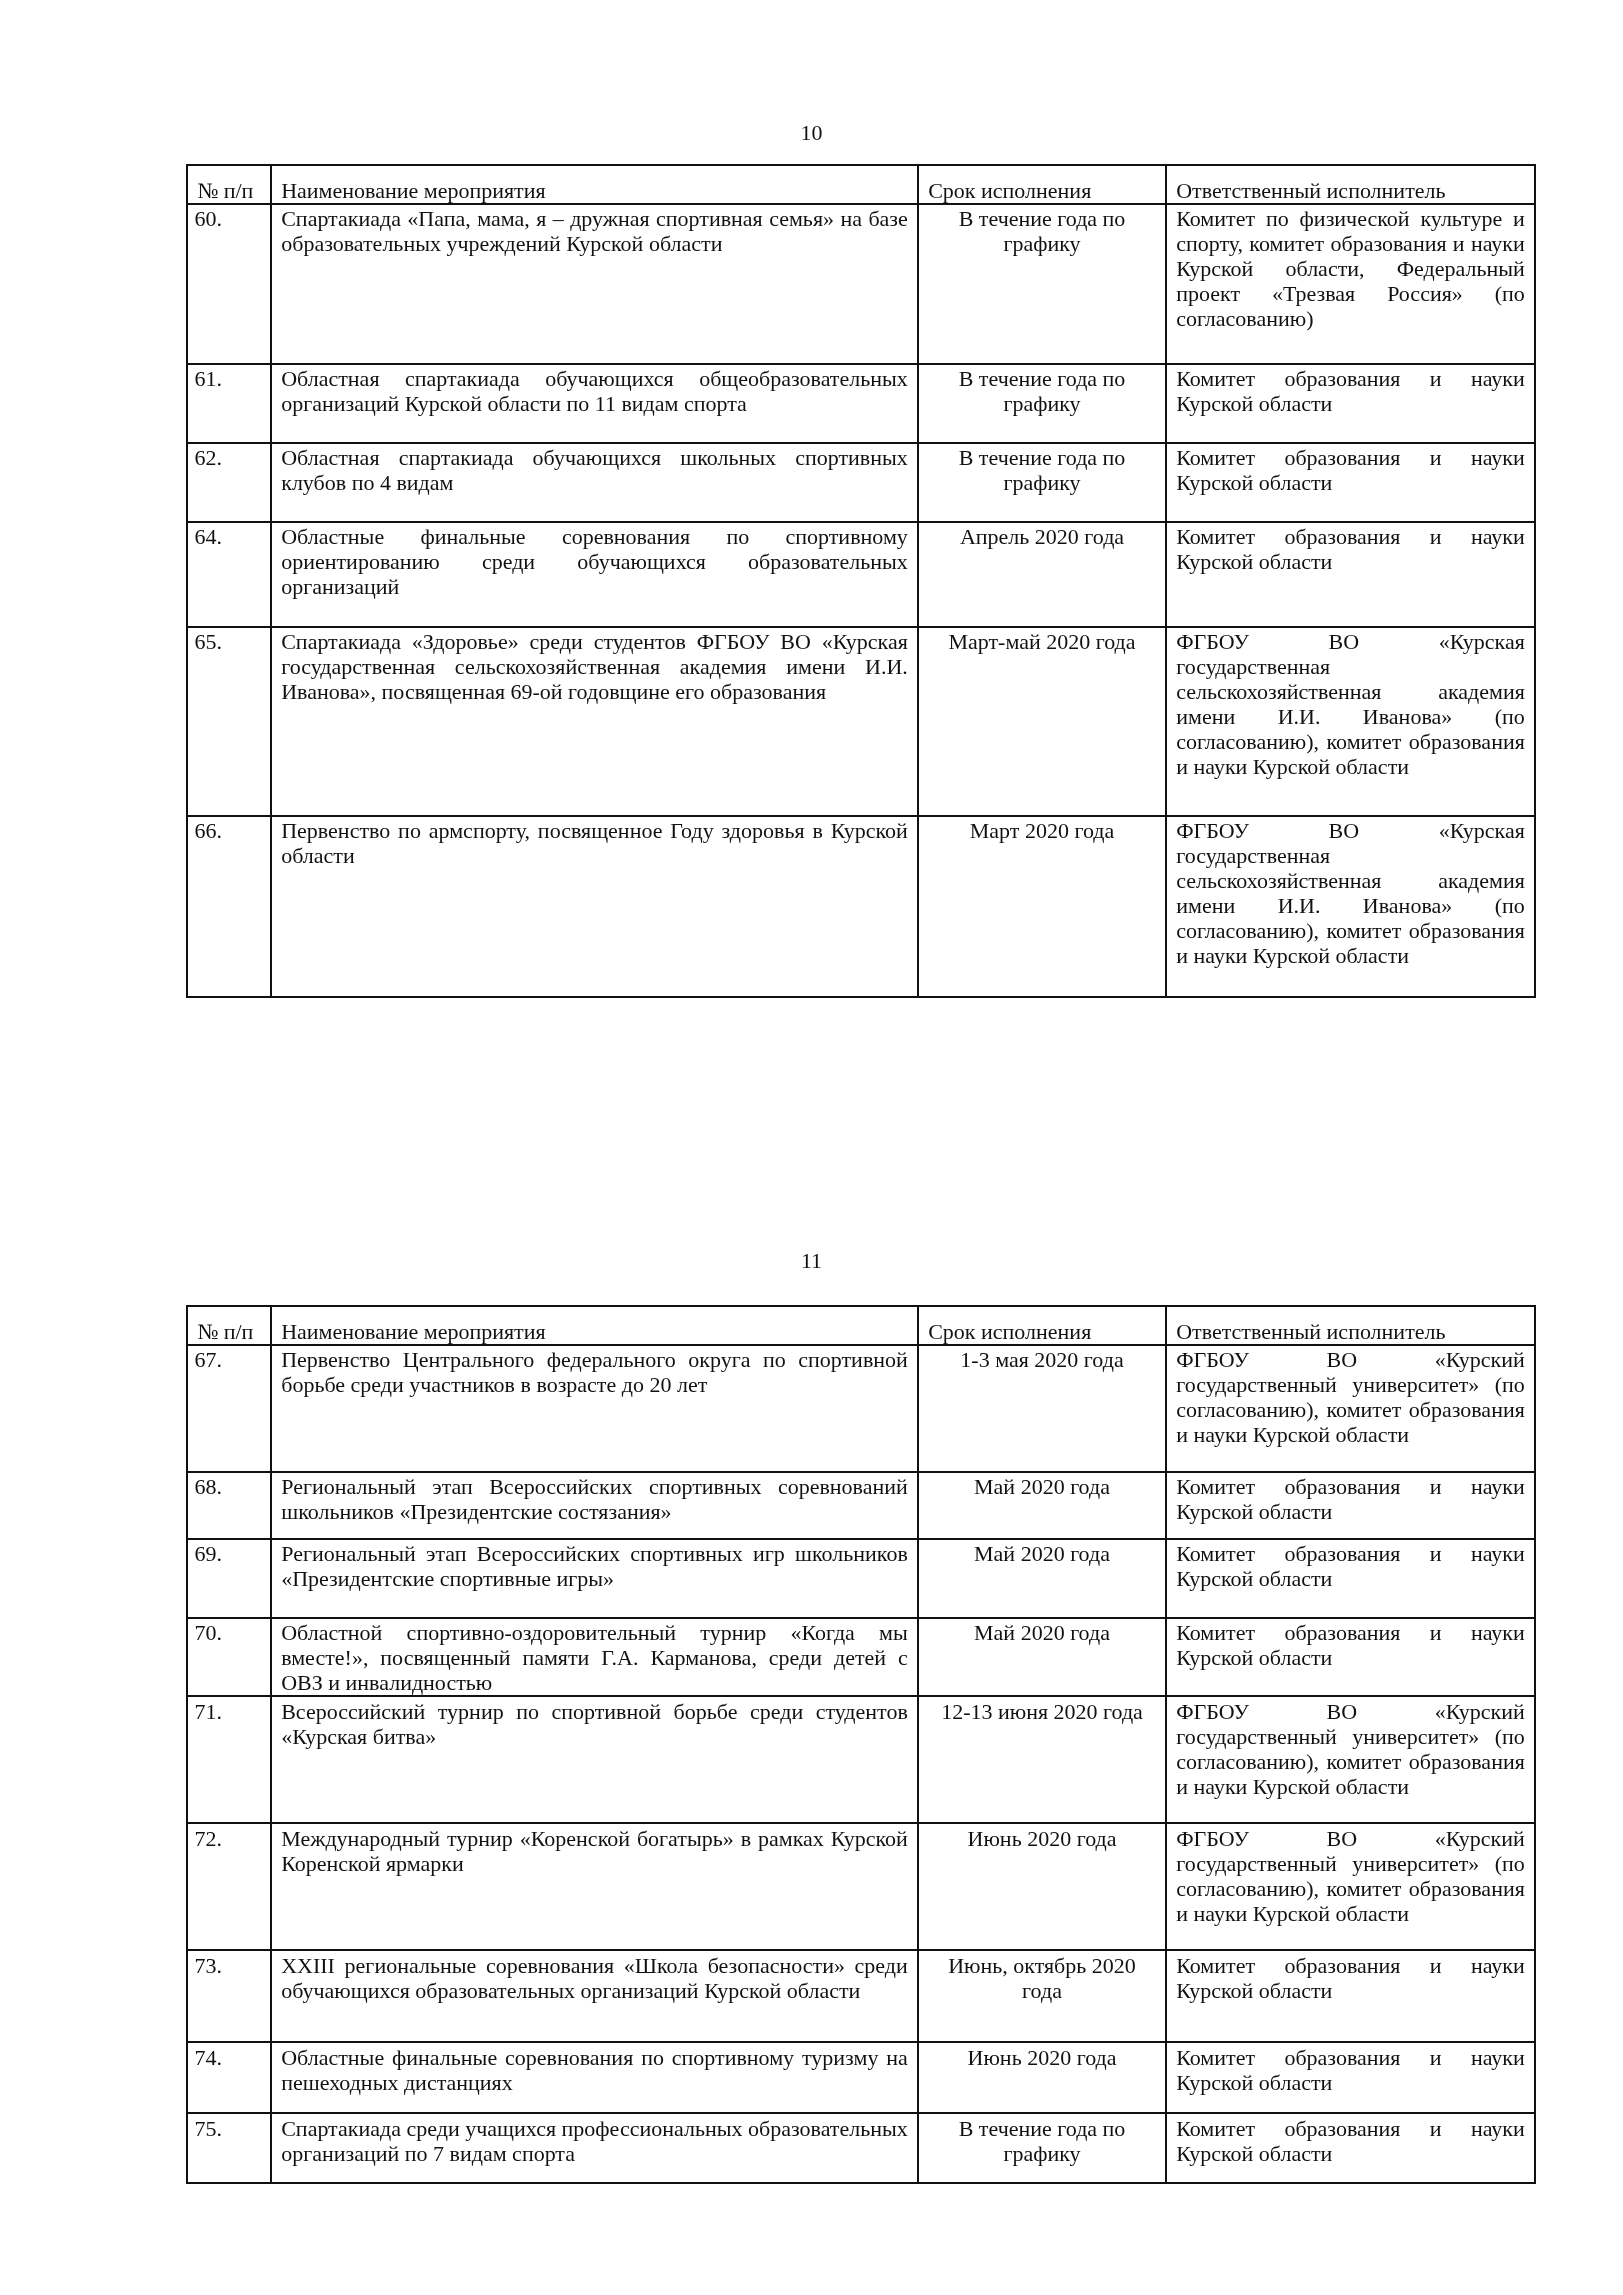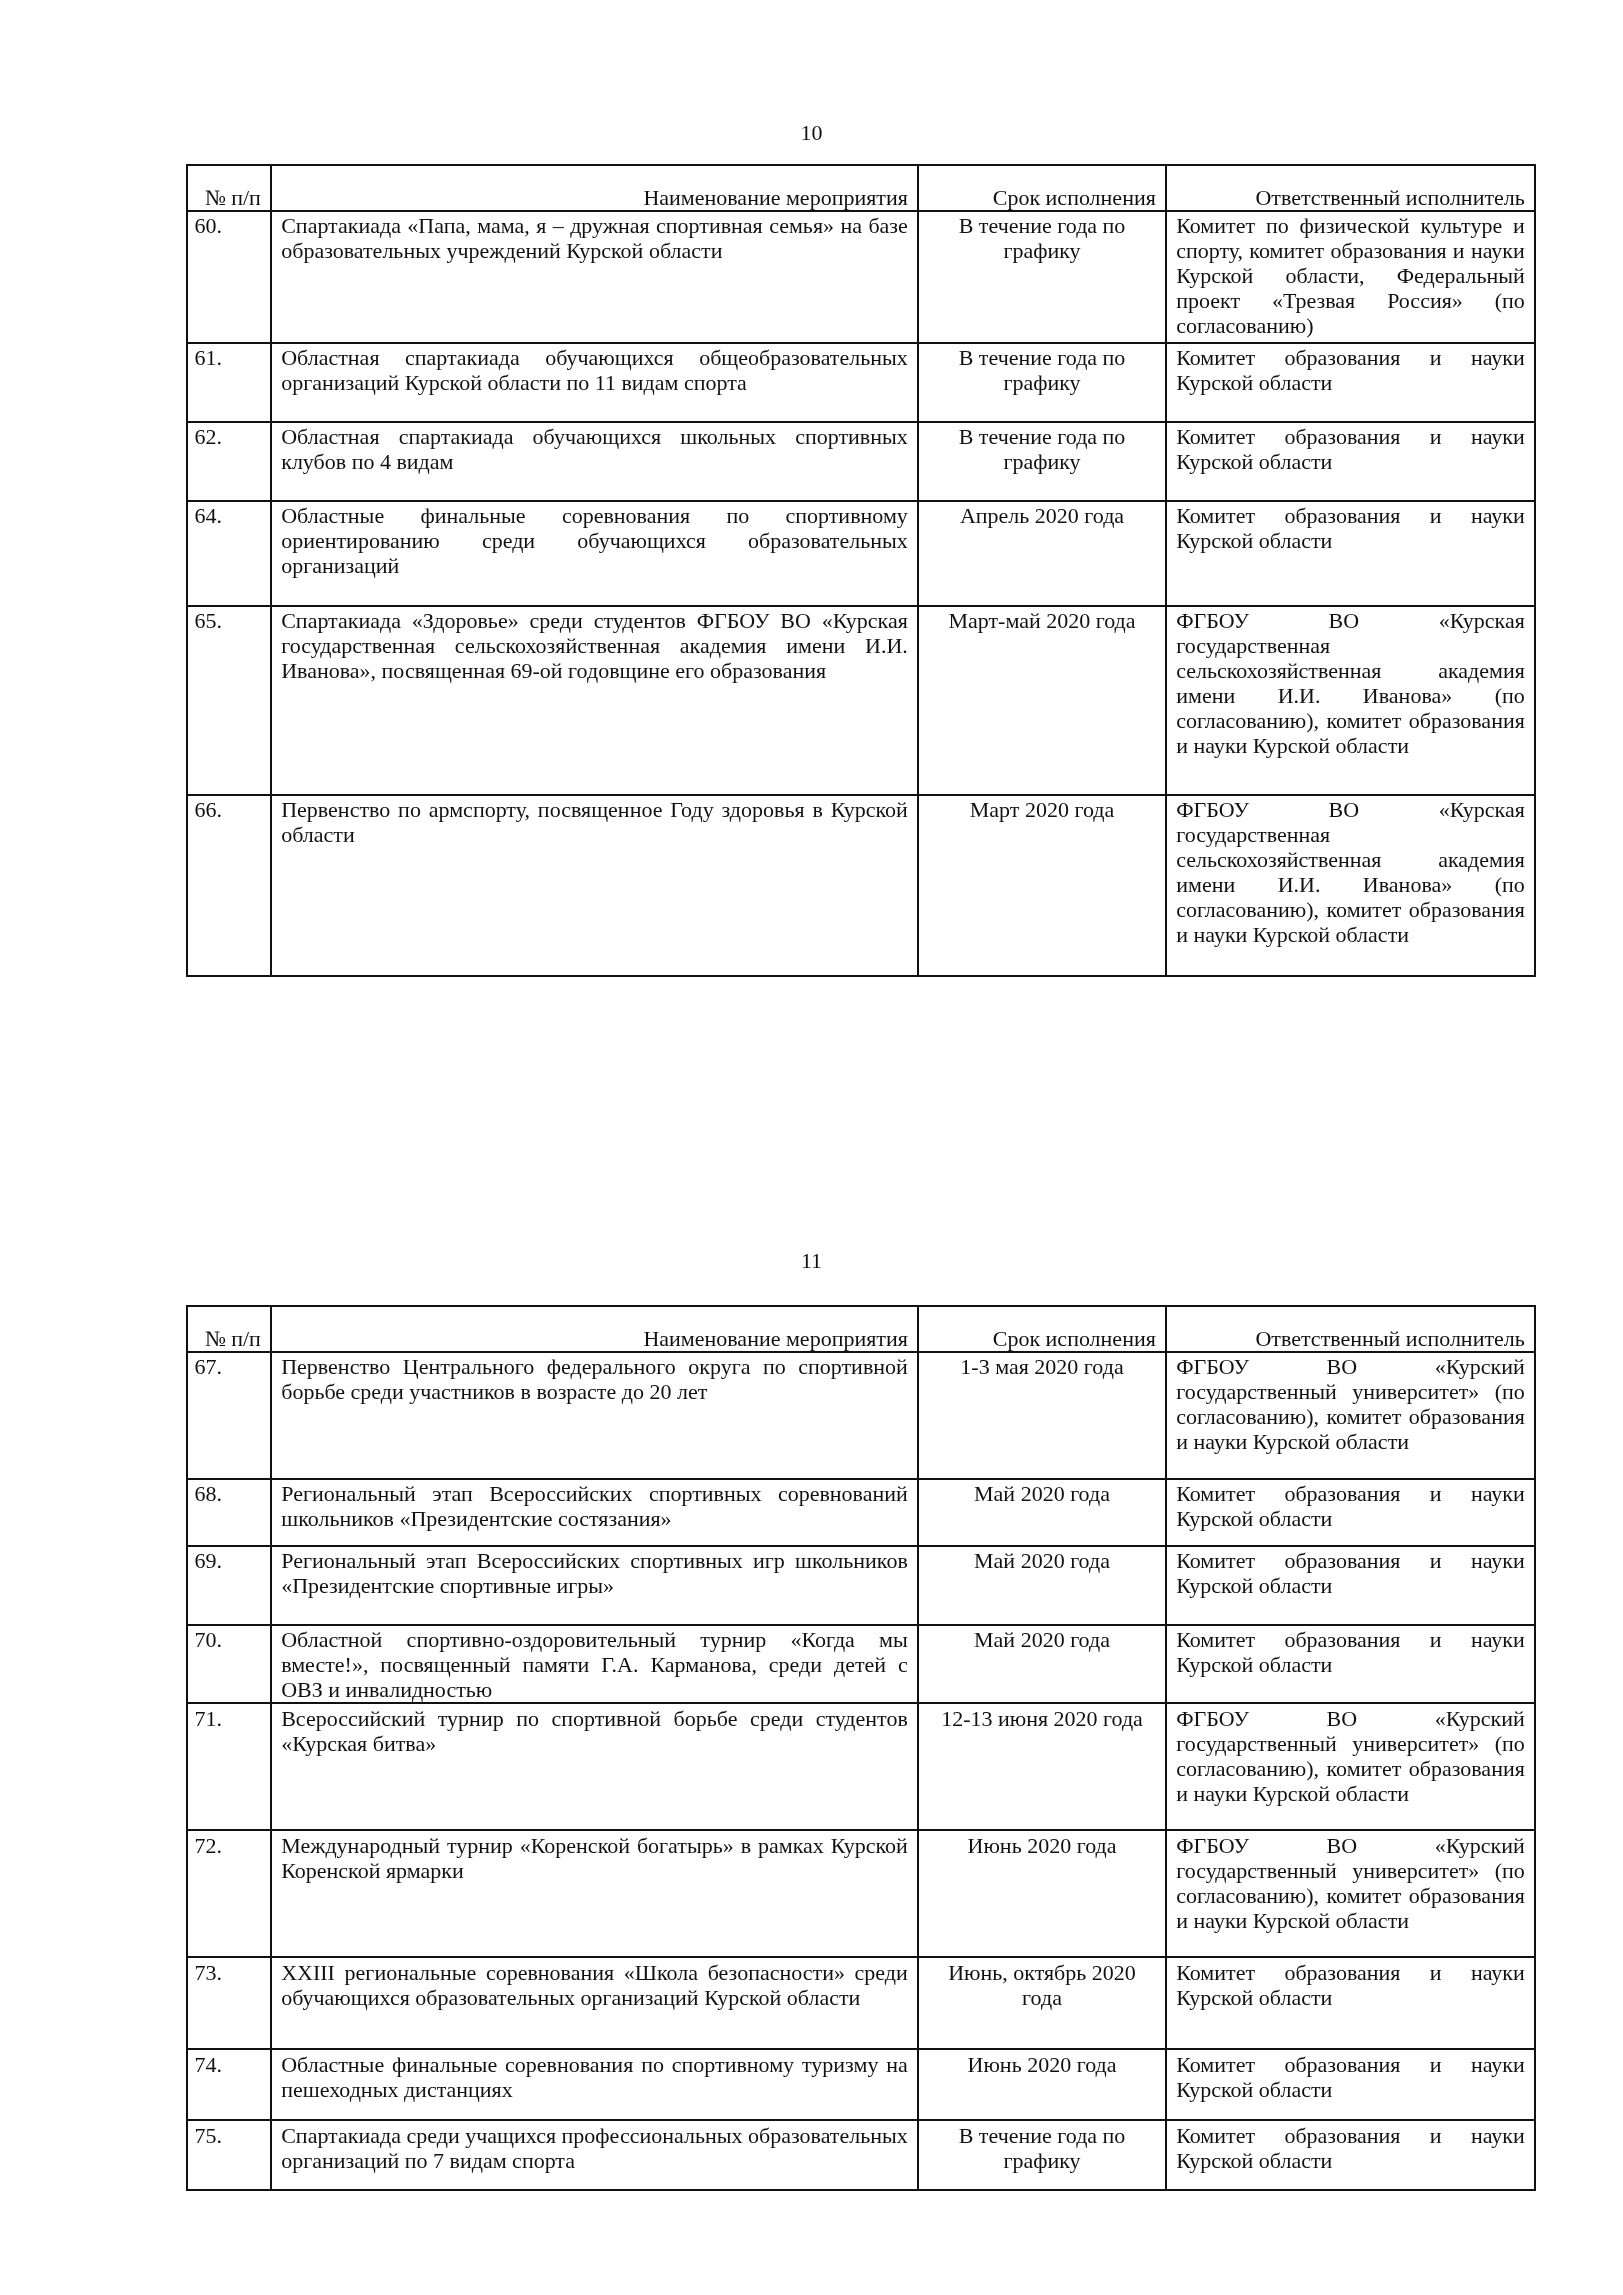--- a/index.html
+++ b/index.html
@@ -3,21 +3,21 @@
 <meta charset="utf-8">
 <style>
   html, body { margin:0; padding:0; background:#ffffff; }
   body { width:1623px; height:2295px; position:relative; overflow:hidden;
          font-family:"Liberation Serif", "DejaVu Serif", serif; color:#111; }
   .page-num { position:absolute; left:779px; width:65px; text-align:center;
               font-size:22px; }
   .tbl { position:absolute; left:186px; width:1349px; border-collapse:collapse;
          table-layout:fixed; font-size:22px; line-height:25px; }
   .tbl td, .tbl th { border:2px solid #111; vertical-align:top; padding:1.3px 9.2px 0 9.2px; font-weight:normal; }
-  .tbl th { text-align:right; padding-top:19px; padding-bottom:0; }
+  .tbl th { text-align:left; padding-top:12px; padding-bottom:0; }
   .c-num { width:84px; }
   .c-name { width:647px; }
   .c-date { width:248px; }
   .c-resp { width:369px; }
   td.num { padding-left:6.5px; }
   td.name, td.resp { text-align:justify; }
   td.date { text-align:center; }
   .t1 { top:164px; }
   .t2 { top:1305px; }
   .hdr { height:27px; }
@@ -35,21 +35,21 @@
     </colgroup>
   <thead>
     <tr class="hdr">
       <th>№ п/п</th>
       <th>Наименование мероприятия</th>
       <th>Срок исполнения</th>
       <th>Ответственный исполнитель</th>
     </tr>
   </thead>
   <tbody id="tbody-0">
-      <tr style="height: 132px; border-radius: 23px;">
+      <tr style="height: 160px; border-radius: 23px;">
         <td class="num">60.</td>
         <td class="name">Спартакиада «Папа, мама, я – дружная спортивная семья» на базе образовательных учреждений Курской области</td>
         <td class="date">В течение года по графику</td>
         <td class="resp">Комитет по физической культуре и спорту, комитет образования и науки Курской области, Федеральный проект «Трезвая Россия» (по согласованию)</td>
       </tr>
       <tr style="height: 79px;">
         <td class="num">61.</td>
         <td class="name">Областная спартакиада обучающихся общеобразовательных организаций Курской области по 11 видам спорта</td>
         <td class="date">В течение года по графику</td>
         <td class="resp">Комитет образования и науки Курской области</td>

